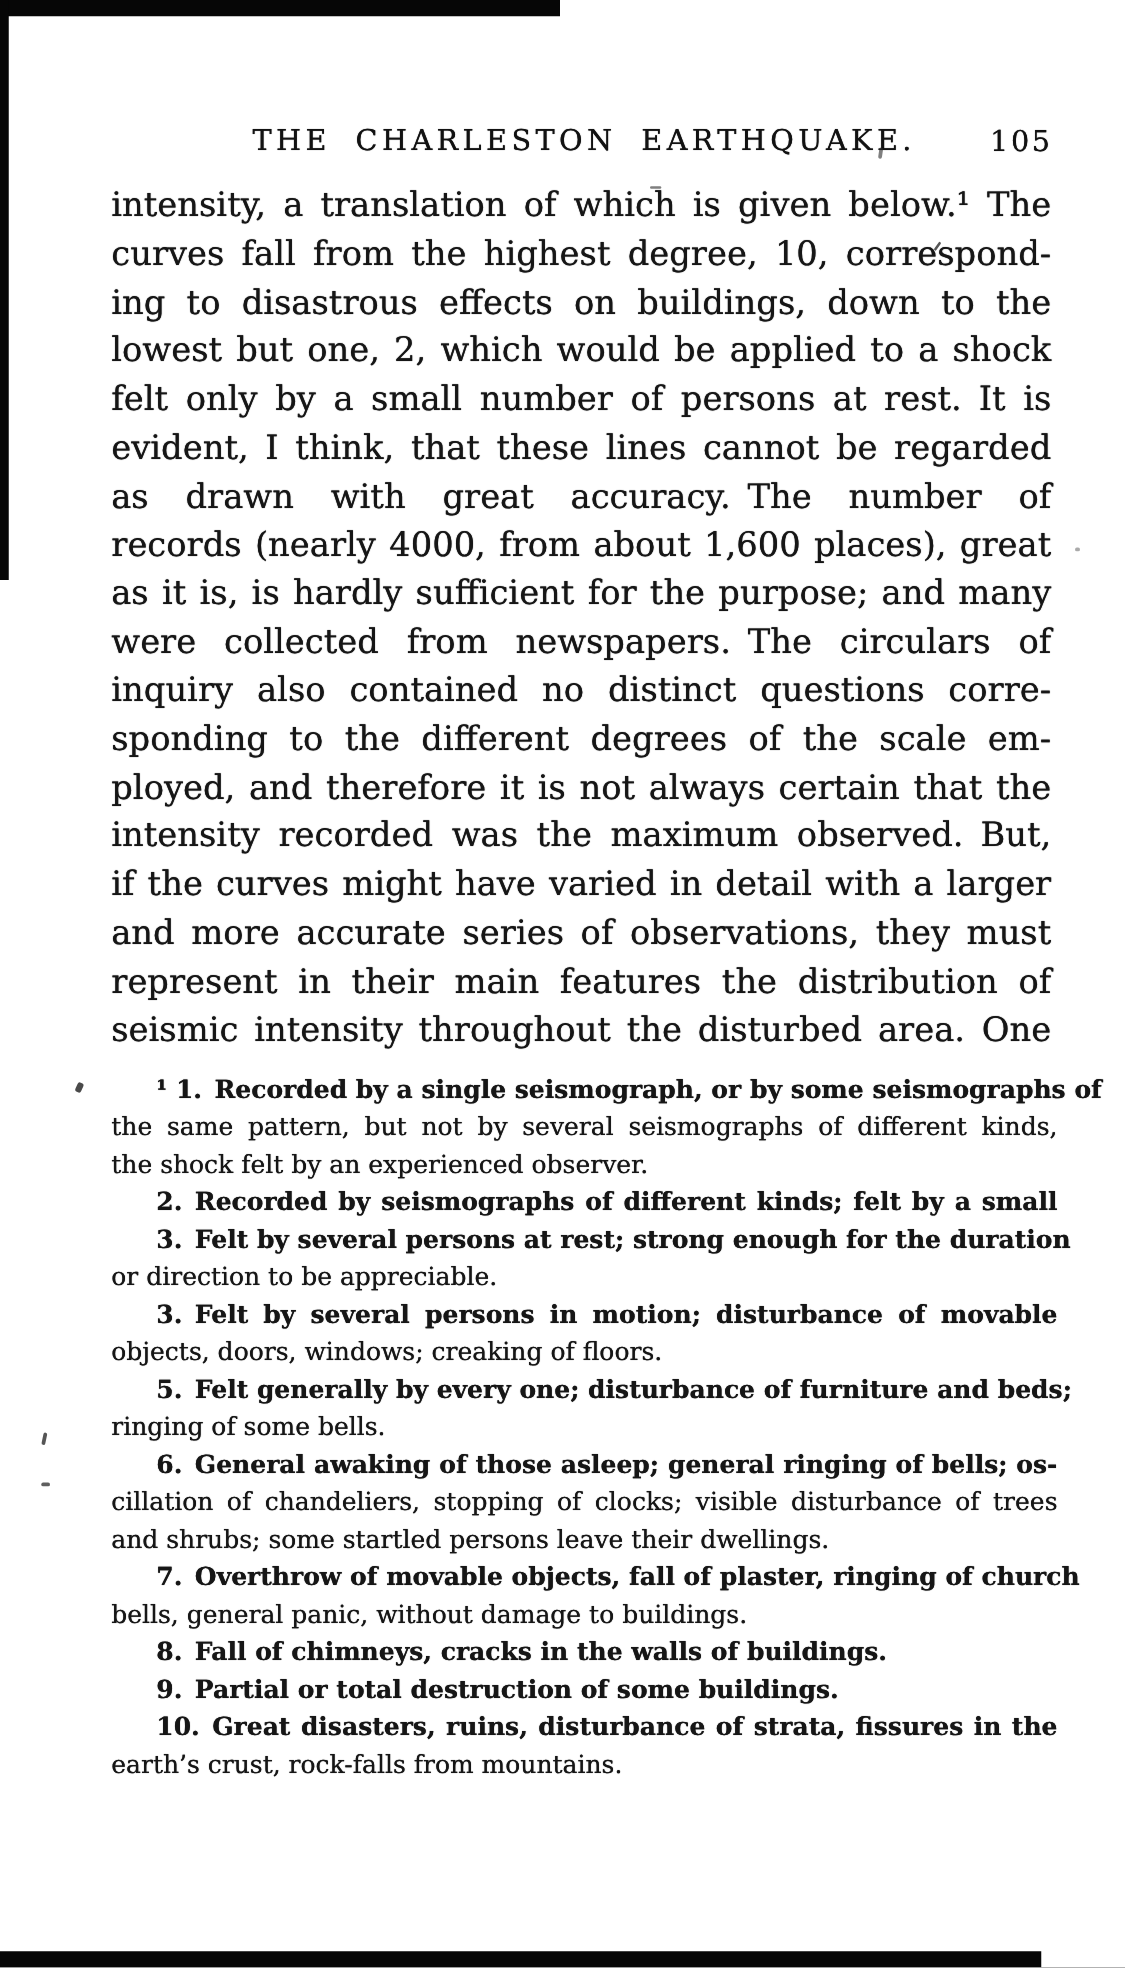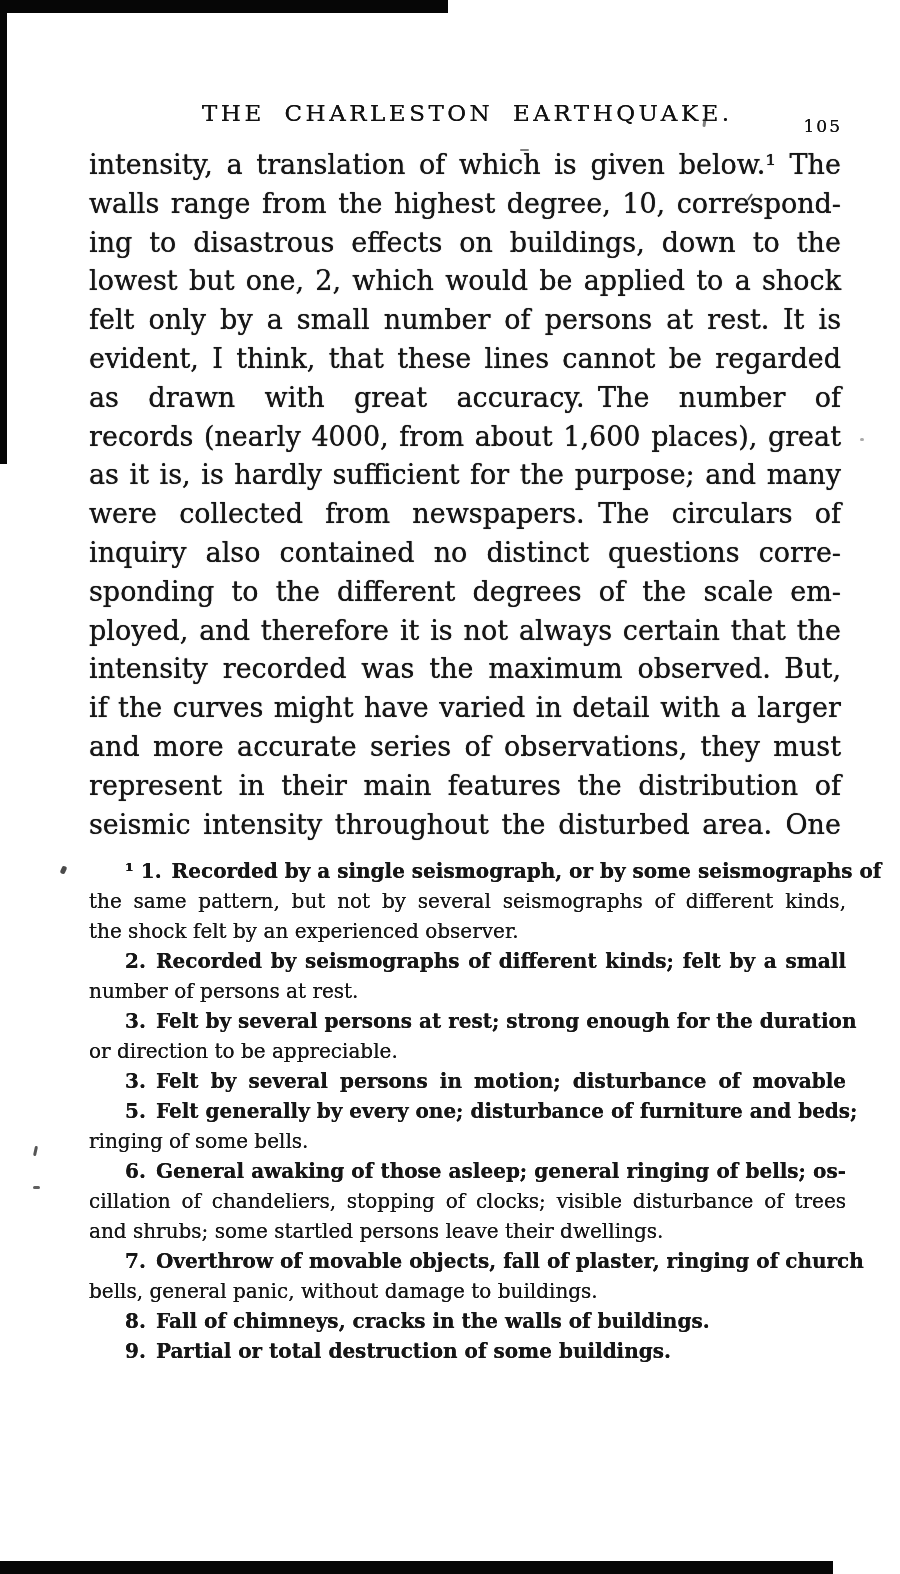--- a/index.html
+++ b/index.html
@@ -20,22 +20,22 @@
 
   
   .header { position: absolute; left: 0; top: 100px; width: 100%; height: 36px; }
   .running-title {
     position: absolute; left: 202px; top: 0;
     font-size: 23px; letter-spacing: 3.5px; word-spacing: 9px;
     color: #121212; text-shadow: 0 0 0.6px #121212;
     white-space: nowrap;
   }
   .page-number {
-    position: absolute; right: 58px; top: 16px;
-    font-size: 17px; letter-spacing: 2px;
+    position: absolute; right: 58px; top: 1px;
+    font-size: 23px; letter-spacing: 2px;
     color: #121212; text-shadow: 0 0 0.6px #121212;
   }
 
   
   .body-text {
     position: absolute; left: 66px; top: 146px; width: 775px;
     font-size: 27px;
     text-shadow: 0 0 0.7px #161616;
   }
   .bline {
@@ -78,21 +78,21 @@
   <div class="scan-bar left"></div>
   <div class="scan-bar bottom"></div>
 
   <div class="header">
     <span class="running-title">THE CHARLESTON EARTHQUAKE.</span>
     <span class="page-number">105</span>
   </div>
 
   <div class="body-text" id="body-text">
       <div class="bline">intensity, a translation of which is given below.¹ The</div>
-      <div class="bline">walls range from the highest degree, 10, correspond-</div>
+      <div class="bline">curves fall from the highest degree, 10, correspond-</div>
       <div class="bline">ing to disastrous effects on buildings, down to the</div>
       <div class="bline">lowest but one, 2, which would be applied to a shock</div>
       <div class="bline">felt only by a small number of persons at rest. It is</div>
       <div class="bline">evident, I think, that these lines cannot be regarded</div>
       <div class="bline">as drawn with great accuracy. The number of</div>
       <div class="bline">records (nearly 4000, from about 1,600 places), great</div>
       <div class="bline">as it is, is hardly sufficient for the purpose; and many</div>
       <div class="bline">were collected from newspapers. The circulars of</div>
       <div class="bline">inquiry also contained no distinct questions corre-</div>
       <div class="bline">sponding to the different degrees of the scale em-</div>
@@ -105,48 +105,52 @@
     </div>
 
   <div class="footnotes" id="footnotes">
       <div class="fn-item">
         <div class="fn-line first">¹ 1. Recorded by a single seismograph, or by some seismographs of</div>
         <div class="fn-line">the same pattern, but not by several seismographs of different kinds,</div>
         <div class="fn-line last">the shock felt by an experienced observer.</div>
       </div>
       <div class="fn-item">
         <div class="fn-line first">2. Recorded by seismographs of different kinds; felt by a small</div>
-        <div class="fn-line last">number of persons at rest.</div>
       </div>
       <div class="fn-item">
         <div class="fn-line first">3. Felt by several persons at rest; strong enough for the duration</div>
         <div class="fn-line last">or direction to be appreciable.</div>
       </div>
       <div class="fn-item">
         <div class="fn-line first">3. Felt by several persons in motion; disturbance of movable</div>
+        <div class="fn-line last">objects, doors, windows; creaking of floors.</div>
       </div>
       <div class="fn-item">
         <div class="fn-line first">5. Felt generally by every one; disturbance of furniture and beds;</div>
         <div class="fn-line last">ringing of some bells.</div>
       </div>
       <div class="fn-item">
         <div class="fn-line first">6. General awaking of those asleep; general ringing of bells; os-</div>
         <div class="fn-line">cillation of chandeliers, stopping of clocks; visible disturbance of trees</div>
         <div class="fn-line last">and shrubs; some startled persons leave their dwellings.</div>
       </div>
       <div class="fn-item">
         <div class="fn-line first">7. Overthrow of movable objects, fall of plaster, ringing of church</div>
         <div class="fn-line last">bells, general panic, without damage to buildings.</div>
       </div>
       <div class="fn-item">
         <div class="fn-line first last">8. Fall of chimneys, cracks in the walls of buildings.</div>
       </div>
       <div class="fn-item">
         <div class="fn-line first last">9. Partial or total destruction of some buildings.</div>
       </div>
+      <div class="fn-item">
+        <div class="fn-line first">10. Great disasters, ruins, disturbance of strata, fissures in the</div>
+        <div class="fn-line last">earth’s crust, rock-falls from mountains.</div>
+      </div>
     </div>
 
   <span class="ink fn-asterisk"></span>
   <span class="ink margin-tick"></span>
   <span class="ink margin-dash"></span>
   <span class="ink header-speck"></span>
   <span class="ink ref-flick"></span>
   <span class="ink line-dash"></span>
   <span class="ink right-dot"></span>
 

